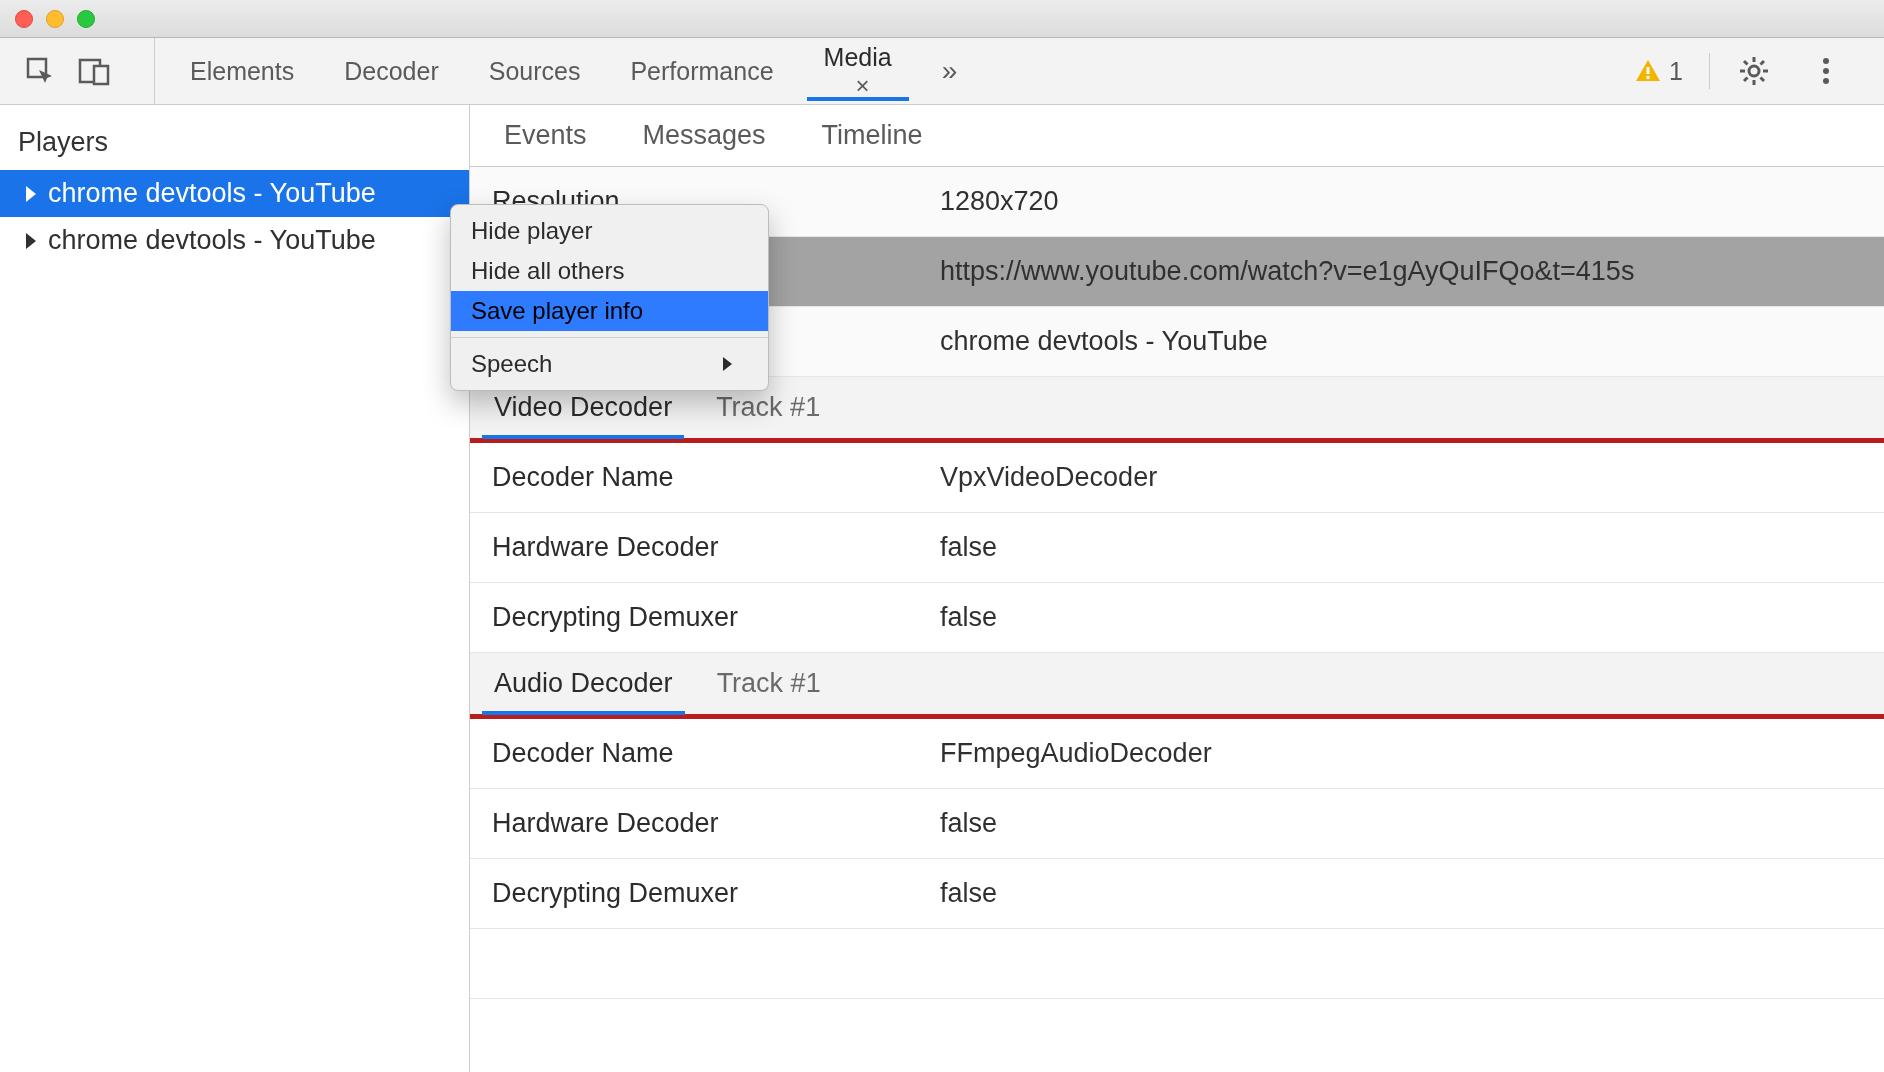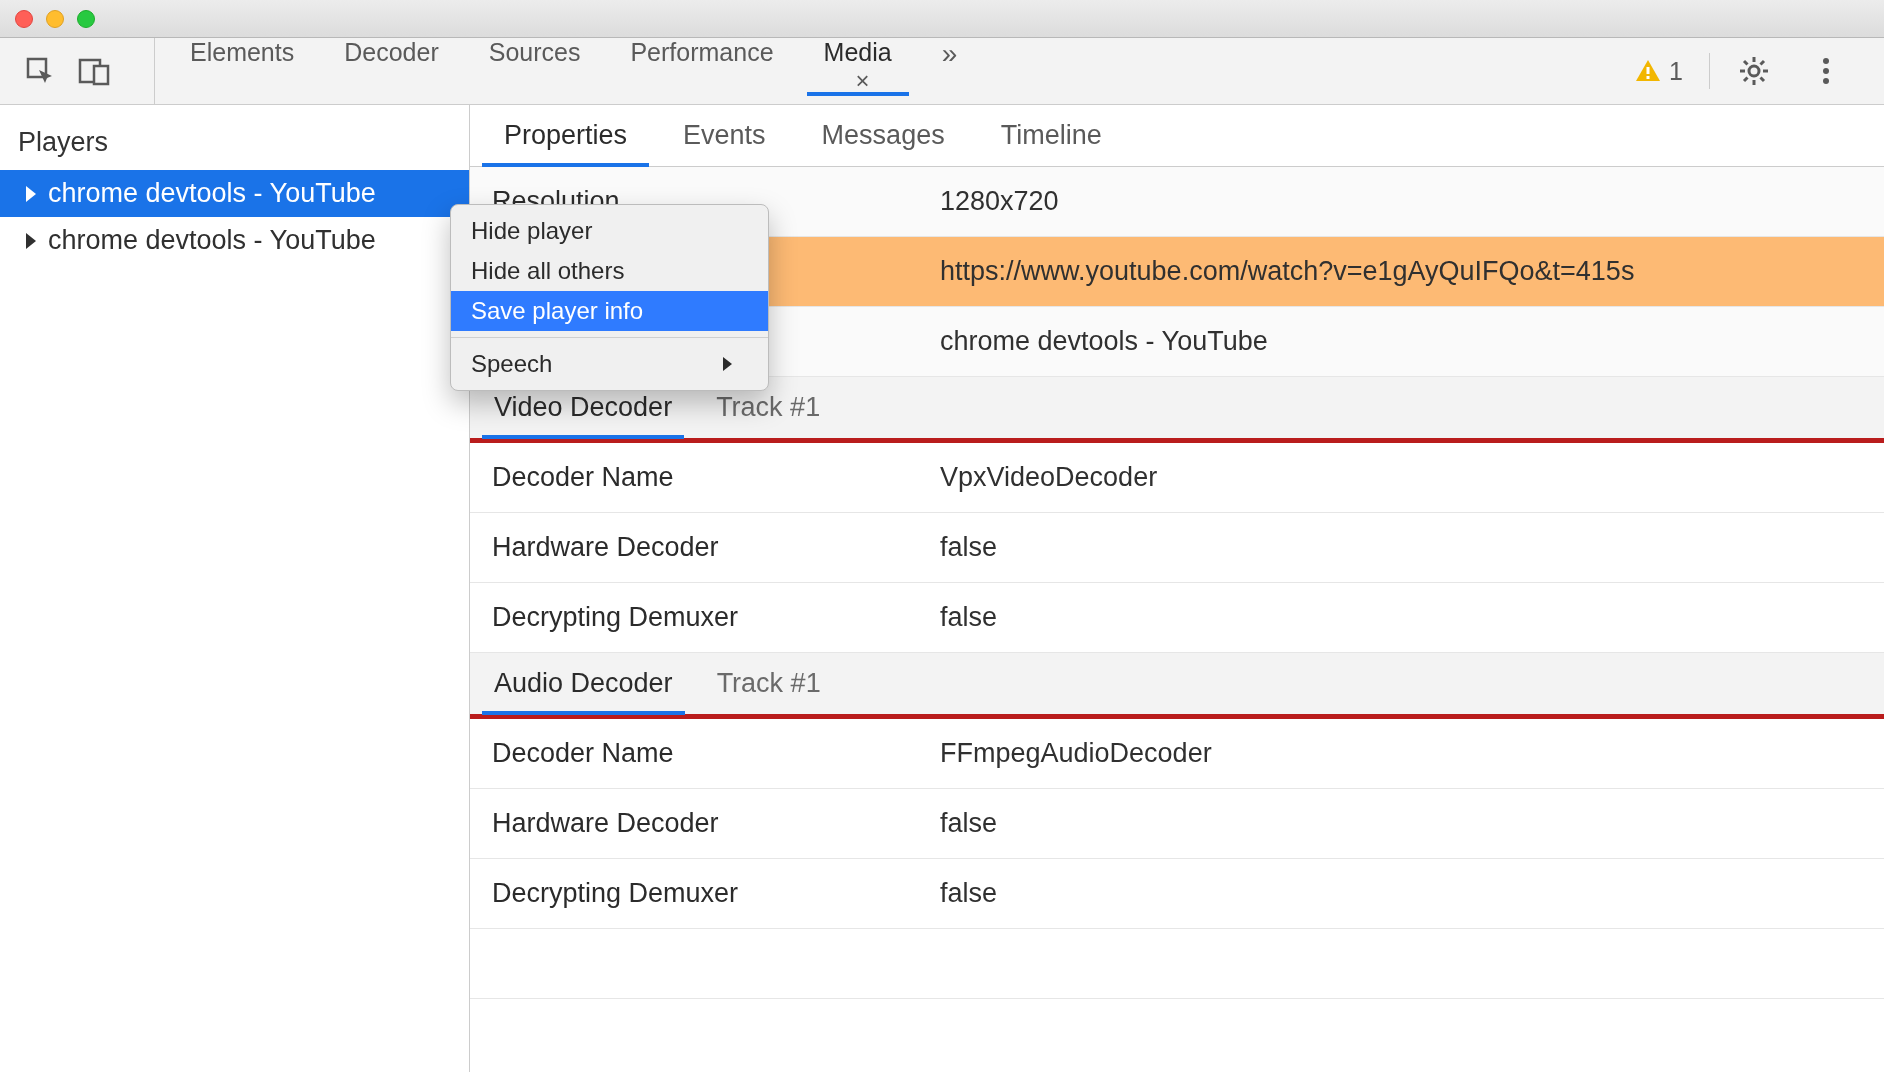--- a/index.html
+++ b/index.html
@@ -54,21 +54,21 @@
     display: flex; align-items: center; height: 100%;
     padding-left: 22px;
     border-right: 1px solid #cccccc;
     padding-right: 24px;
   }
   .toolbar-icon {
     width: 36px; height: 36px; margin-right: 18px;
     display: flex; align-items: center; justify-content: center;
   }
   .tabs {
-    display: flex; align-items: flex-start; height: 100%;
+    display: flex; align-items: center; height: 100%;
     margin-left: 10px;
   }
   .tab {
     display: flex; align-items: center;
     padding: 0 25px;
     color: #5a5a5a;
     position: relative;
     cursor: default;
   }
   .tab.active { color: #2b2b2b; flex-direction: column; }
@@ -213,21 +213,21 @@
     color: #2b2b2b;
     z-index: 100;
   }
   .context-item {
     padding: 6px 36px 6px 20px;
     display: flex; align-items: center;
     justify-content: space-between;
   }
   .context-item.highlight {
     background: #2f7bff;
-    color: #ffffff;
+    color: #000000;
     align-items: center;
   }
   .context-sep {
     height: 1px; background: #cfcfcf;
     margin: 6px 0;
   }
   .submenu-arrow {
     width: 0; height: 0;
     border-top: 7px solid transparent;
     border-bottom: 7px solid transparent;
@@ -331,40 +331,37 @@
     </div>
     <div class="player-item">
       <span class="tri"></span>
       <span>chrome devtools - YouTube</span>
     </div>
   </div>
 
   <div class="main">
 
     <div class="subtabs">
-      <div class="subtab active">
-          <span>Properties</span>
-        </div>
       <div class="subtab">
           <span>Events</span>
         </div>
       <div class="subtab">
           <span>Messages</span>
         </div>
       <div class="subtab">
           <span>Timeline</span>
         </div>
     </div>
 
     <div class="props">
       <div class="row data-row">
         <div class="key">Resolution</div>
         <div class="val">1280x720</div>
       </div>
-      <div class="row data-row" style="background:#fdba74;">
+      <div class="row data-row" style="background:#a3a3a3;">
         <div class="key">e URL</div>
         <div class="val">https://www.youtube.com/watch?v=e1gAyQuIFQo&amp;t=415s</div>
       </div>
       <div class="row data-row">
         <div class="key">e Title</div>
         <div class="val">chrome devtools - YouTube</div>
       </div>
 
       <div class="section-row">
         <div class="section-title">Video Decoder</div>

